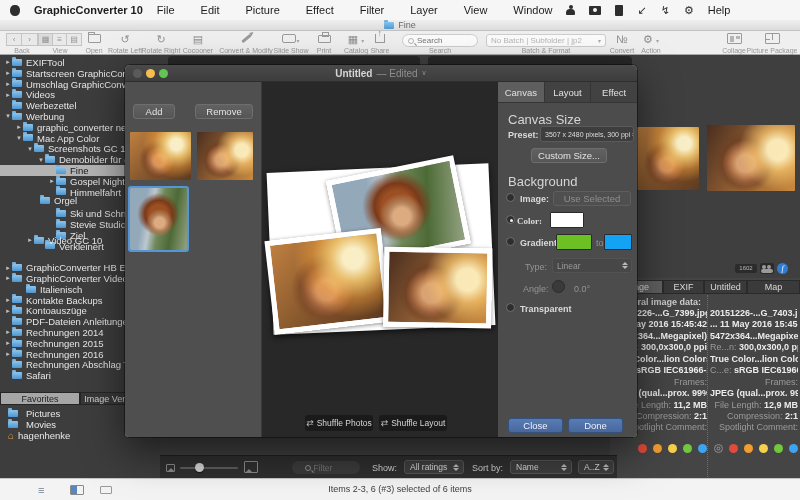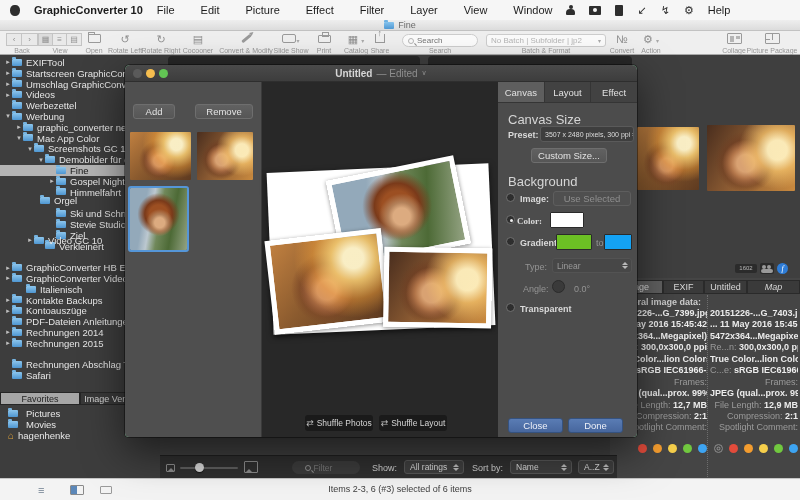--- a/index.html
+++ b/index.html
@@ -425,20 +425,25 @@
         <div class="tree-row" style="top: 270px; padding-left: 4px;">
           <span class="tri">▸</span>
           <span class="sfolder"></span>
           <span>Rechnungen 2014</span>
         </div>
         <div class="tree-row" style="top: 280.8px; padding-left: 4px;">
           <span class="tri">▸</span>
           <span class="sfolder"></span>
           <span>Rechnungen 2015</span>
         </div>
+        <div class="tree-row" style="top: 291.6px; padding-left: 4px;">
+          <span class="tri">▸</span>
+          <span class="sfolder"></span>
+          <span>Rechnungen 2016</span>
+        </div>
         <div class="tree-row" style="top: 302.4px; padding-left: 4px;">
           <span class="tri"></span>
           <span class="sfolder"></span>
           <span>Rechnungen Abschlag Th</span>
         </div>
         <div class="tree-row" style="top: 313.2px; padding-left: 4px;">
           <span class="tri"></span>
           <span class="sfolder"></span>
           <span>Safari</span>
         </div>
@@ -468,33 +473,33 @@
   <div class="rt-photo photo-warm-b" style="left:707px;top:70px;width:88px;height:66px;"></div>
   <div class="badge" style="left:735px;top:209px;width:22px;height:9px;">1602</div>
   <div class="ppl-ico" style="left:760px;top:208px;"></div>
   <div class="blue-badge" style="left:777px;top:208px;">f</div>
 
   <div class="info-panel">
     <div class="ip-tabs">
       <div class="ip-tab sel" style="width:57px;">Image</div>
       <div class="ip-tab" style="width:44px;">EXIF</div>
       <div class="ip-tab" style="width:46px;">Untitled</div>
-      <div class="ip-tab" style="width:57px;font-style:italic;">Map</div>
+      <div class="ip-tab" style="width:57px;">Map</div>
     </div>
     <div class="ip-header">General image data:</div>
     <div class="exif-col" id="exif-col-0" style="left:2px;width:95px;">
         <div class="exif-line"><span class="exif-v">20151226-...G_7399.jpg</span></div>
         <div class="exif-line"><span class="exif-v">11 May 2016 15:45:42</span></div>
         <div class="exif-line"><span class="exif-v">5472x364...Megapixel)</span></div>
         <div class="exif-line"><span class="exif-l">Re...n: </span><span class="exif-v">300,0x300,0 ppi</span></div>
         <div class="exif-line"><span class="exif-v">True Color...lion Colors)</span></div>
         <div class="exif-line"><span class="exif-l">C...e: </span><span class="exif-v">sRGB IEC61966-2...</span></div>
         <div class="exif-line"><span class="exif-l">Frames: </span></div>
         <div class="exif-line"><span class="exif-v">JPEG (qual...prox. 99%)</span></div>
-        <div class="exif-line"><span class="exif-l">File Length: </span><span class="exif-v">12,7 MB</span></div>
+        <div class="exif-line"><span class="exif-l">File Length: </span><span class="exif-v">11,2 MB</span></div>
         <div class="exif-line"><span class="exif-l">Compression: </span><span class="exif-v">2:1</span></div>
         <div class="exif-line"><span class="exif-l">Spotlight Comment: </span></div>
       </div>
     <div class="exif-col" id="exif-col-1" style="left:100px;width:88px;">
         <div class="exif-line"><span class="exif-v">20151226-...G_7403.jpg</span></div>
         <div class="exif-line"><span class="exif-v">... 11 May 2016 15:45:33</span></div>
         <div class="exif-line"><span class="exif-v">5472x364...Megapixel)</span></div>
         <div class="exif-line"><span class="exif-l">Re...n: </span><span class="exif-v">300,0x300,0 ppi</span></div>
         <div class="exif-line"><span class="exif-v">True Color...lion Colors)</span></div>
         <div class="exif-line"><span class="exif-l">C...e: </span><span class="exif-v">sRGB IEC61966-2...</span></div>

